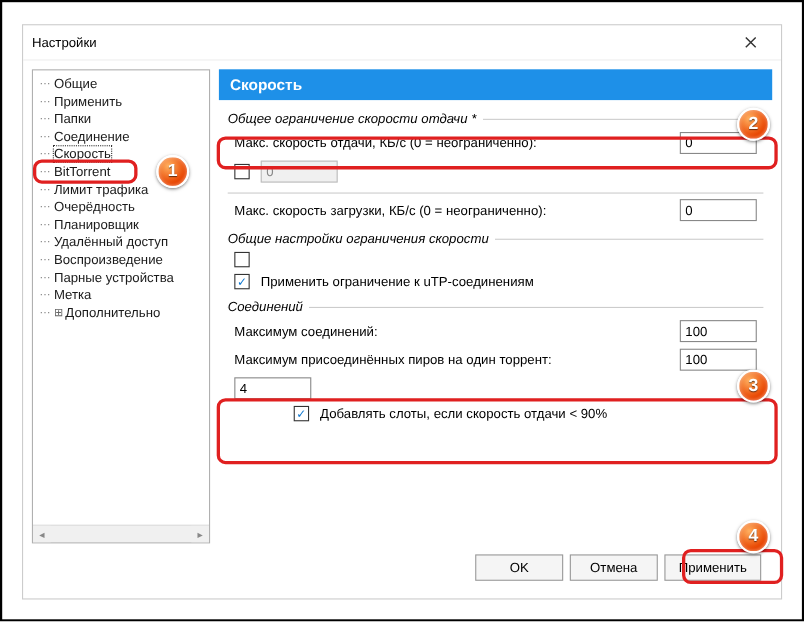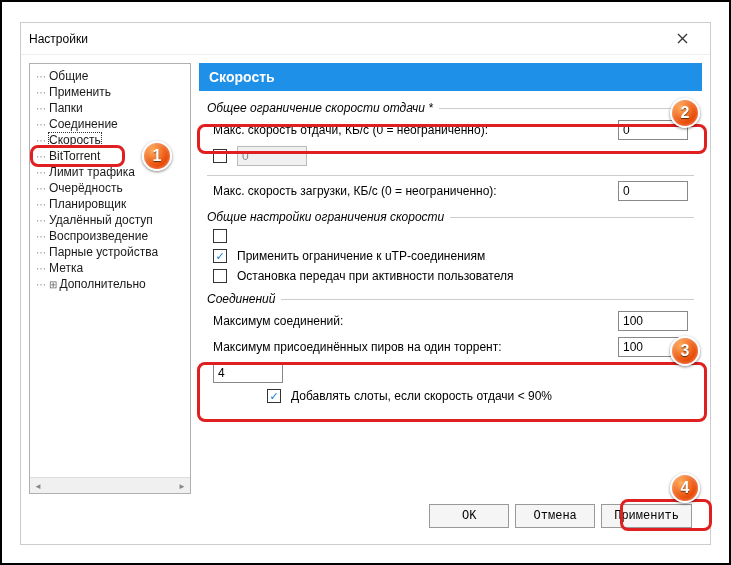--- a/index.html
+++ b/index.html
@@ -20,21 +20,21 @@
 .sb-arrow { width: 16px; height: 16px; display: flex; align-items: center; justify-content: center; background: #f0f0f0; color: #888; font-size: 8px; }
 .main { flex: 1; margin: 8px 8px 8px 4px; position: relative; }
 .header { background: #1e90e8; color: #fff; font-weight: bold; font-size: 14px; padding: 6px 10px; }
 .panel { padding: 4px 8px; }
 .row { display: flex; align-items: center; padding: 3px 6px; gap: 6px; }
 .row label { flex: 1; }
 .inp { width: 70px; height: 20px; border: 1px solid #888; padding: 1px 4px; font-size: 12px; background: #fff; }
 .inp[disabled] { background: #f0f0f0; color: #888; border-color: #bbb; }
 .chk { width: 14px; height: 14px; border: 1px solid #333; display: inline-flex; align-items: center; justify-content: center; margin-right: 4px; font-size: 11px; color: #1078d0; }
 .buttons { position: absolute; bottom: 8px; right: 10px; display: flex; gap: 6px; }
-.btn { min-width: 80px; height: 24px; border: 1px solid #999; background: #f5f5f5; font-size: 12px; display: flex; align-items: center; justify-content: center; padding: 0 12px; font-family: Liberation Mono, monospace; }
+.btn { min-width: 80px; height: 24px; border: 1px solid #999; background: #f5f5f5; font-size: 12px; display: flex; align-items: center; justify-content: center; padding: 0 12px; }
 .hlbox { position: absolute; border: 3px solid #e02020; border-radius: 8px; pointer-events: none; }
 .badge { position: absolute; width: 30px; height: 30px; border-radius: 50%; background: radial-gradient(circle at 35% 30%, #ffb060, #e84400 65%); border: 2px solid #fff; box-shadow: 0 1px 3px rgba(0,0,0,0.5), inset 0 0 4px rgba(255,255,255,0.5); display: flex; align-items: center; justify-content: center; color: #fff; font-weight: bold; font-size: 16px; text-shadow: 0 1px 1px rgba(0,0,0,0.6); pointer-events: none; }
 fieldset { border: none; border-top: 1px solid #ccc; margin: 6px 0 0 0; padding: 2px 0 0 0; }
 legend { font-size: 12px; padding-right: 6px; font-style: italic; }
 </style>
 </head>
 <body>
 
 <div class="outer">
   <div class="win">
@@ -138,24 +138,20 @@
 
           <fieldset>
               <legend>Общие настройки ограничения скорости</legend>
             <div class="row">
                 <span class="chk"></span>
               </div>
             <div class="row">
                 <span class="chk">✓</span>
                 <label>Применить ограничение к uTP-соединениям</label>
               </div>
-            <div class="row">
-                <span class="chk"></span>
-                <label>Остановка передач при активности пользователя</label>
-              </div>
           </fieldset>
 
           <fieldset>
               <legend>Соединений</legend>
             <div class="row">
               <label>Максимум соединений:</label>
               <input class="inp" value="100" style="">
             </div>
             <div class="row">
               <label>Максимум присоединённых пиров на один торрент:</label>

